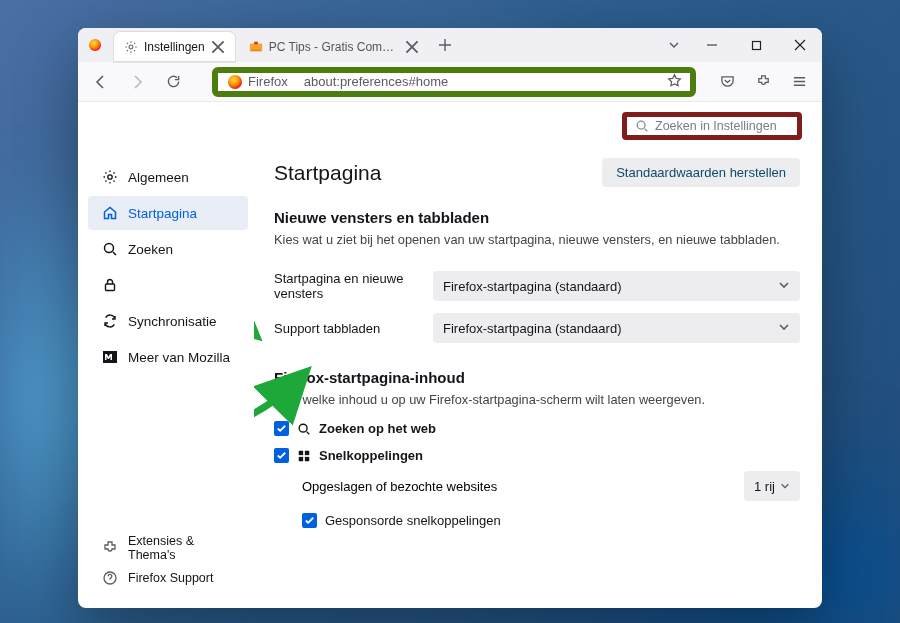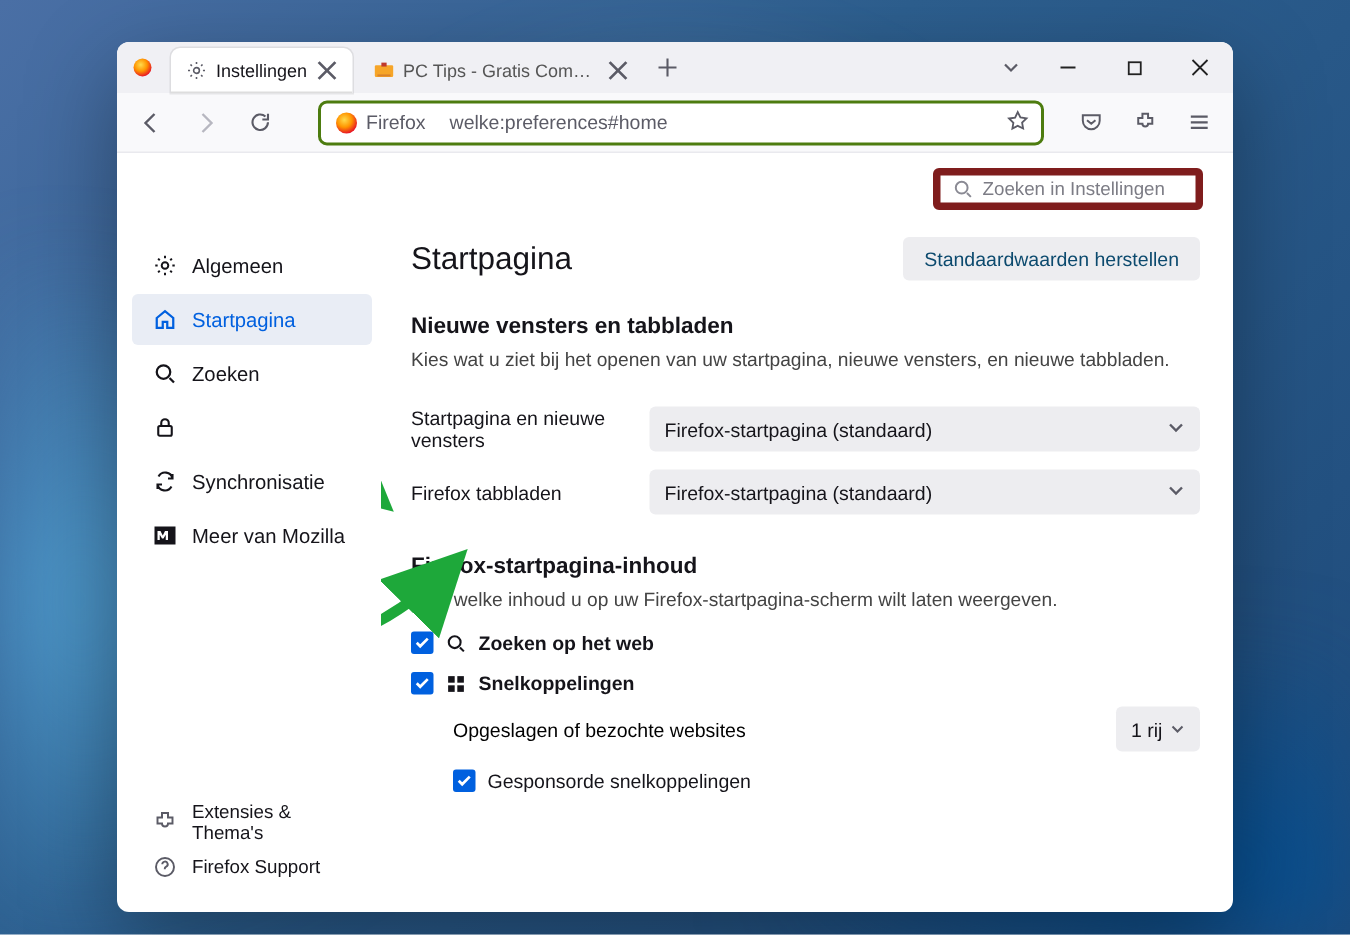--- a/index.html
+++ b/index.html
@@ -99,21 +99,21 @@
   .tbtn {
     width: 30px; height: 30px;
     display:flex; align-items:center; justify-content:center;
     border-radius: 4px; color:#5b5b66;
   }
   .tbtn.disabled { color: #b7b7c0; }
   .urlbar {
     flex: 1;
     height: 30px;
     margin: 0 10px 0 18px;
-    border: 2px solid #4d7c0f;
+    border: 6px solid #4d7c0f;
     border-radius: 6px;
     background:#fff;
     display:flex;
     align-items:center;
     padding: 0 8px;
     gap: 8px;
     font-size: 13px;
   }
   .url-identity {
     display:flex; align-items:center; gap:6px;
@@ -286,21 +286,21 @@
       <svg width="15" height="15" viewBox="0 0 16 16" fill="none" stroke="#5b5b66" stroke-width="1.5">
           <path d="M13.5 8a5.5 5.5 0 1 1-1.8-4.1M13.5 2v4h-4"></path>
         </svg>
     </div>
 
     <div class="urlbar">
       <span class="url-identity">
         <span class="ff-mini"></span>
         <span>Firefox</span>
       </span>
-      <span class="url-text">welke:preferences#home</span>
+      <span class="url-text">about:preferences#home</span>
       <span class="star">
         <svg width="15" height="15" viewBox="0 0 16 16" fill="none" stroke="#5b5b66" stroke-width="1.3">
             <path d="M8 1.8l1.9 3.9 4.3.6-3.1 3 .7 4.2L8 11.6l-3.8 2 .7-4.2-3.1-3 4.3-.6z"></path>
           </svg>
       </span>
     </div>
 
     <div class="tbtn">
       <svg width="15" height="15" viewBox="0 0 16 16" fill="none" stroke="#5b5b66" stroke-width="1.4">
           <path d="M2 3h12v4a6 6 0 0 1-12 0zM5 6.5 8 9l3-2.5"></path>
@@ -402,21 +402,21 @@
         <div class="row-label">Startpagina en nieuwe vensters</div>
         <div class="select">
           <span>Firefox-startpagina (standaard)</span>
           <span class="chev"><svg width="12" height="12" viewBox="0 0 12 12" fill="none" stroke="#5b5b66" stroke-width="1.6">
                 <path d="M2 4l4 4 4-4"></path>
               </svg></span>
         </div>
       </div>
 
       <div class="row">
-        <div class="row-label">Firefox tabbladen</div>
+        <div class="row-label">Support tabbladen</div>
         <div class="select">
           <span>Firefox-startpagina (standaard)</span>
           <span class="chev"><svg width="12" height="12" viewBox="0 0 12 12" fill="none" stroke="#5b5b66" stroke-width="1.6">
                 <path d="M2 4l4 4 4-4"></path>
               </svg></span>
         </div>
       </div>
 
       <div class="content-section">
         <h2 class="section-title">Firefox-startpagina-inhoud</h2>

